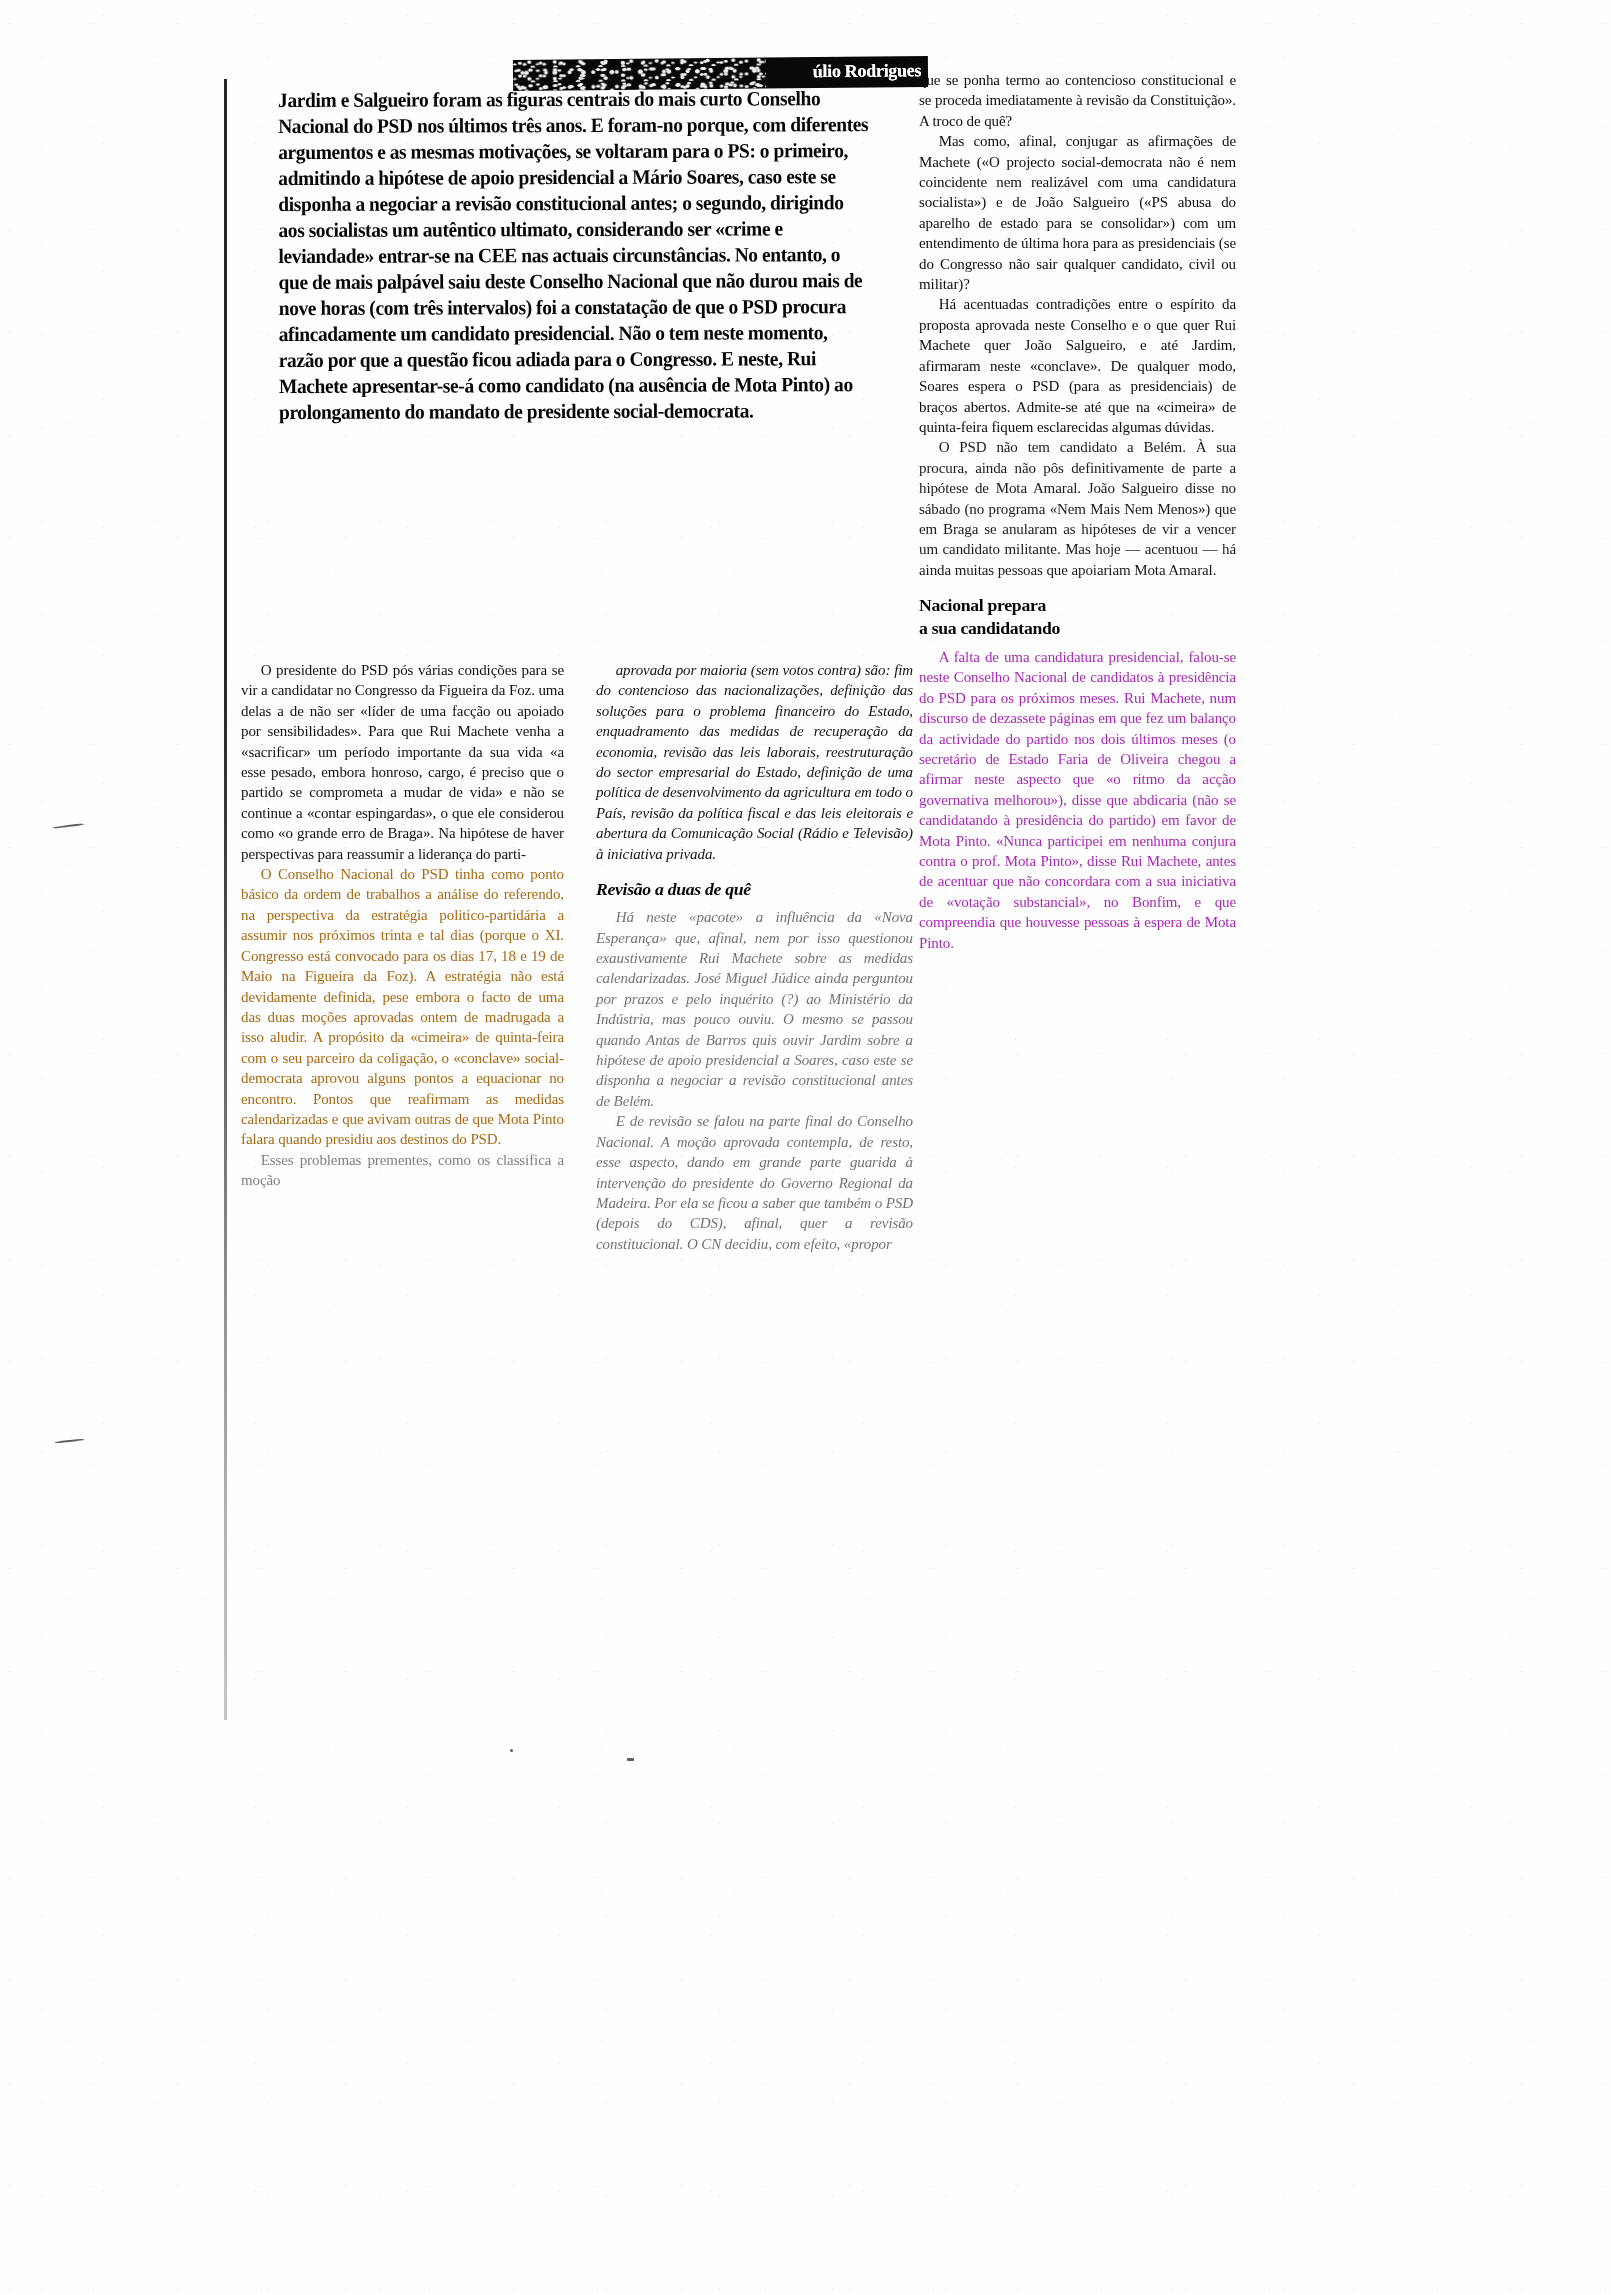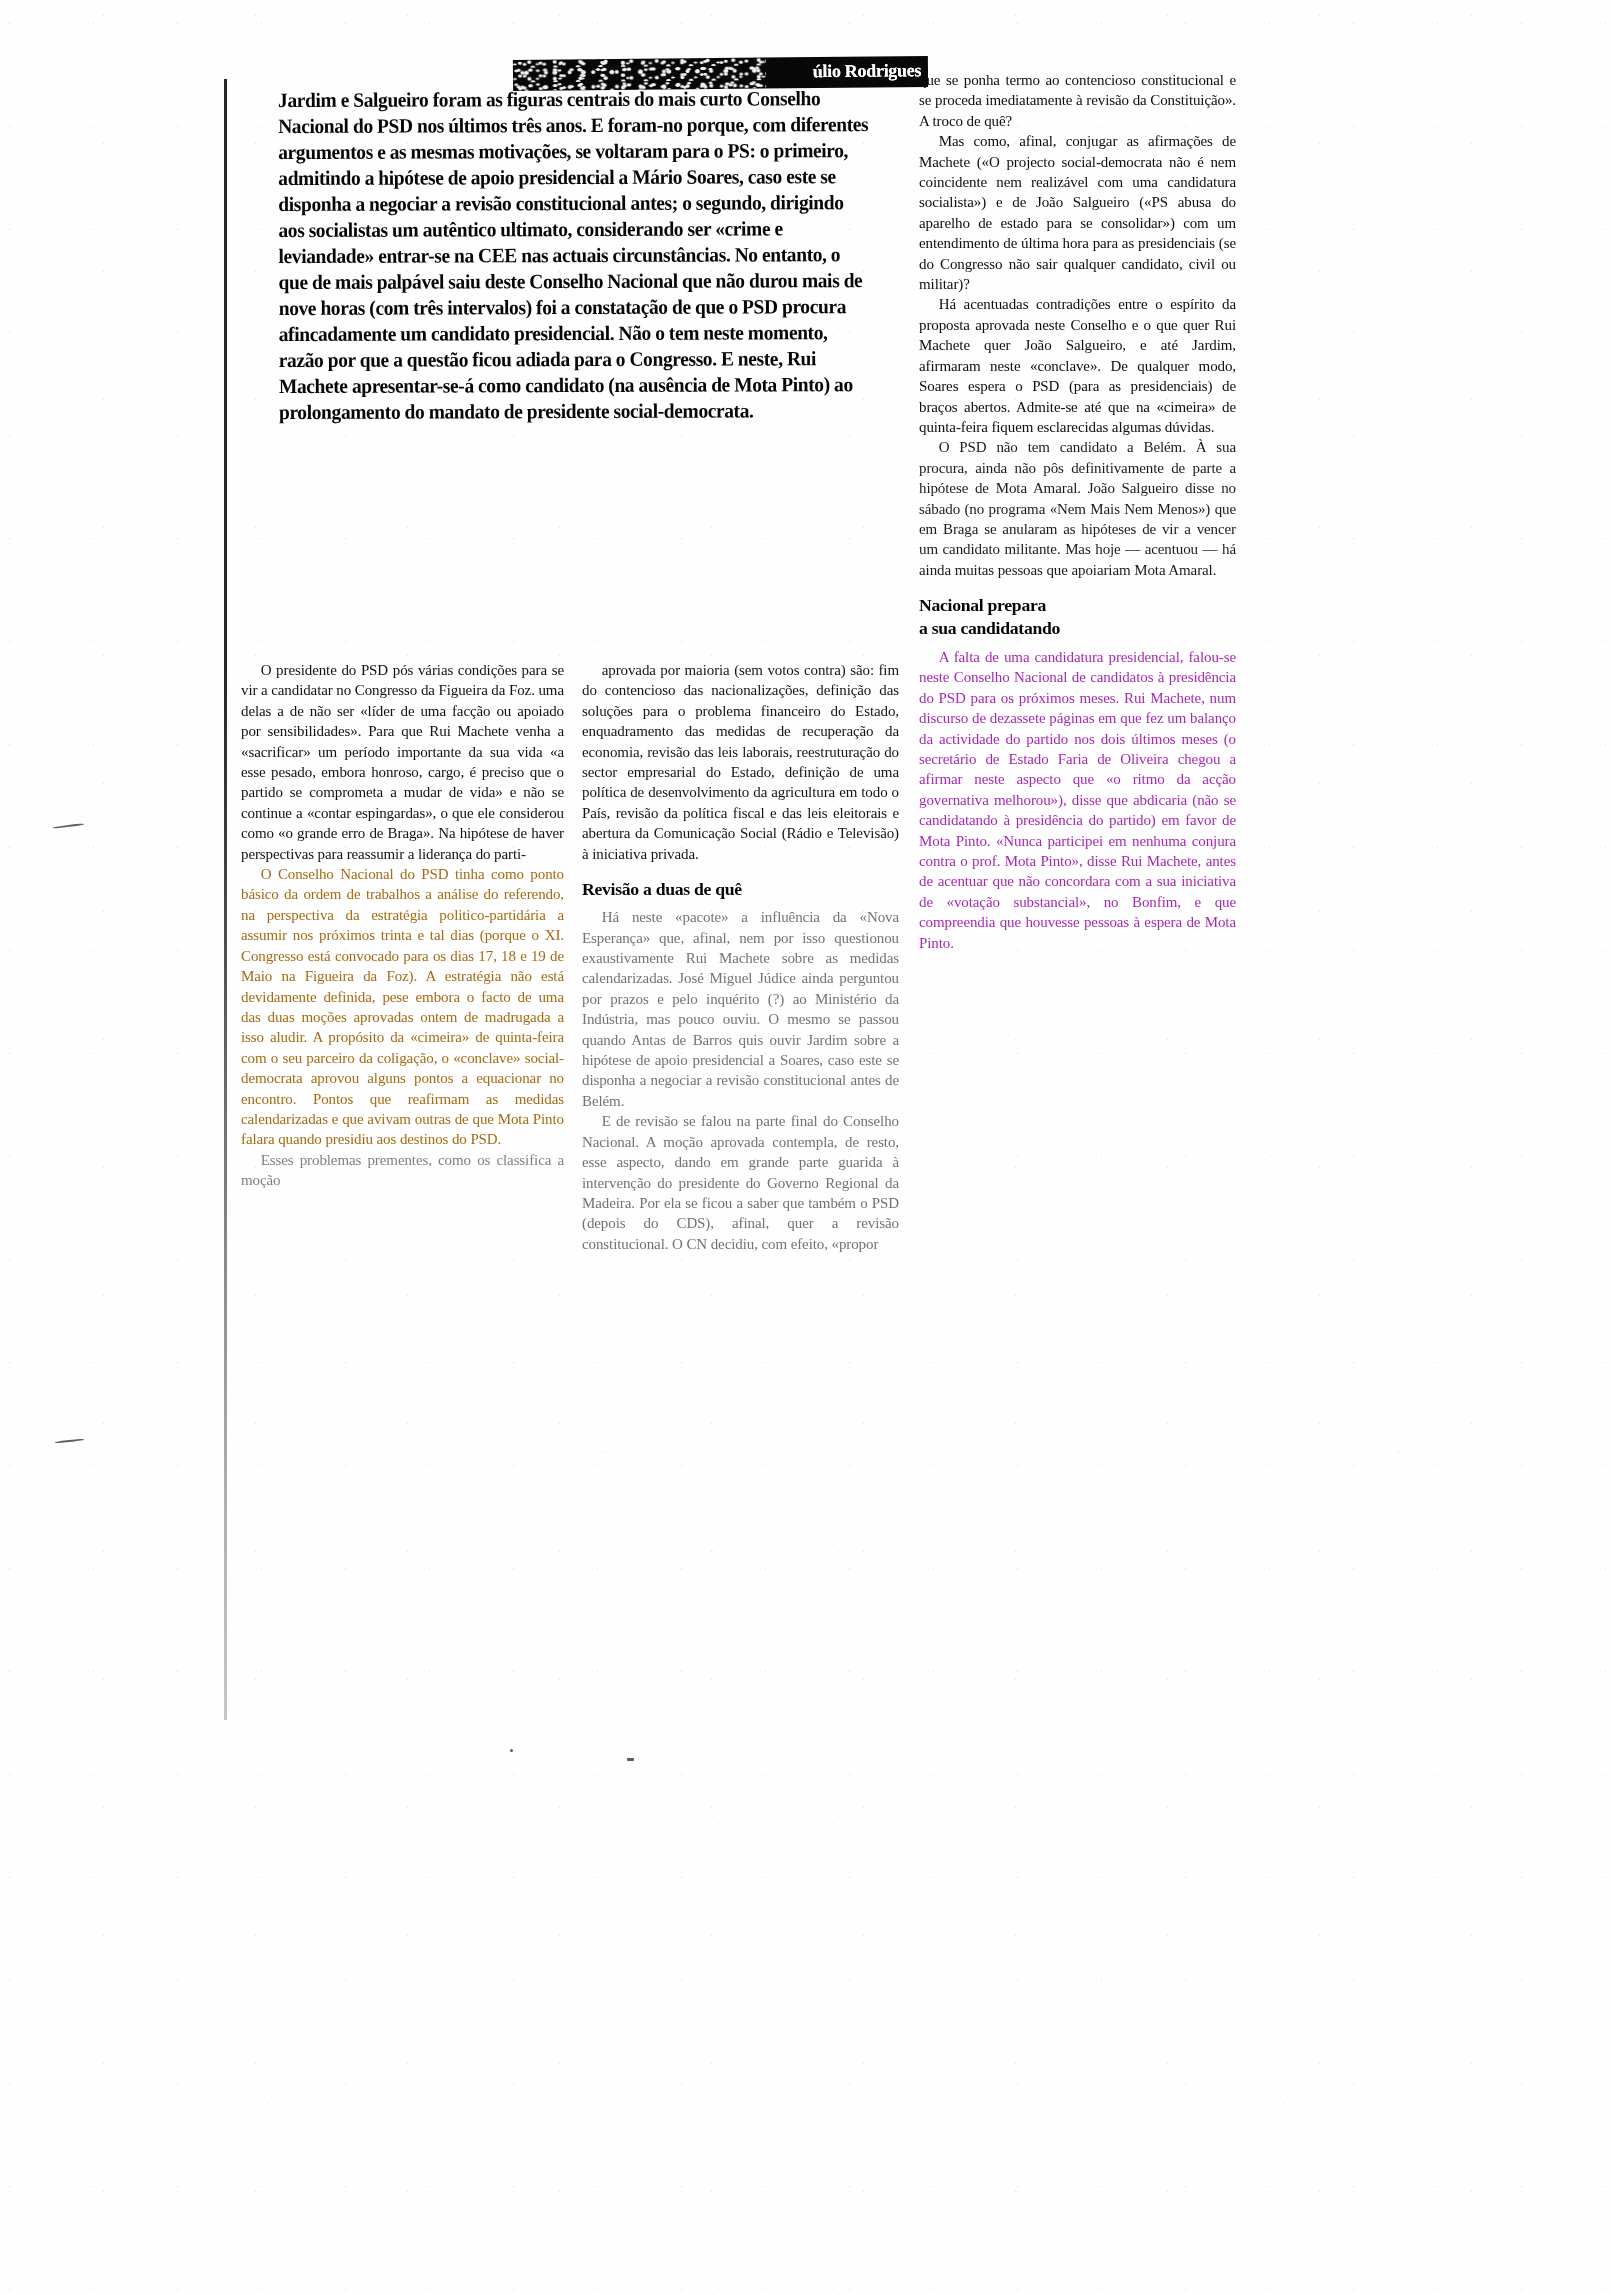--- a/index.html
+++ b/index.html
@@ -134,21 +134,21 @@
     hyphens: manual;
     margin-top: 12px;
   }
   .col p {
     margin: 0;
     text-indent: 19.7px;
   }
   .col p.cont { text-indent: 0; }
 
   #col-left   { left: 241px;  width: 323px; }
-  #col-mid    { left: 582px; width: 317px; }
+  #col-mid    { left: 596px; width: 317px; font-style: italic; }
   #col-right  { left: 919px; width: 317px; top: 58px; }
 
   
   #col-left  { color: #111; }
   #col-left .fade-2 { color: #a16207; opacity: .95; }
   #col-left .fade-4 { color: #5f5f5f; opacity: .80; }
 
   #col-mid   { color: #141414; }
   #col-mid .fade-1 { color: #737373; }
   #col-mid .fade-3 { color: #565656; opacity: .84; }

